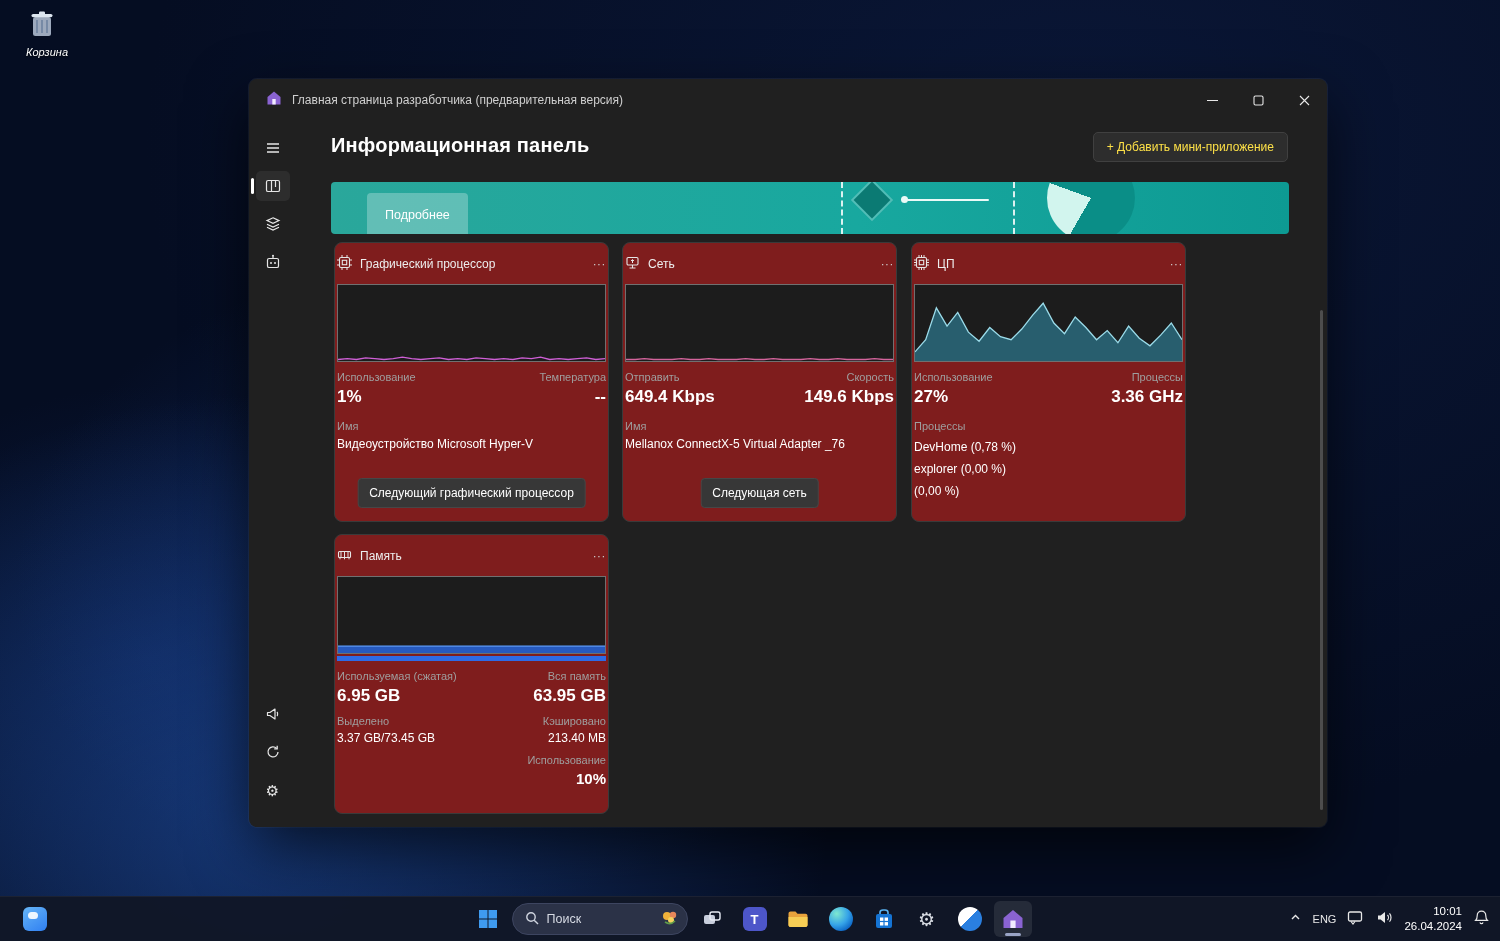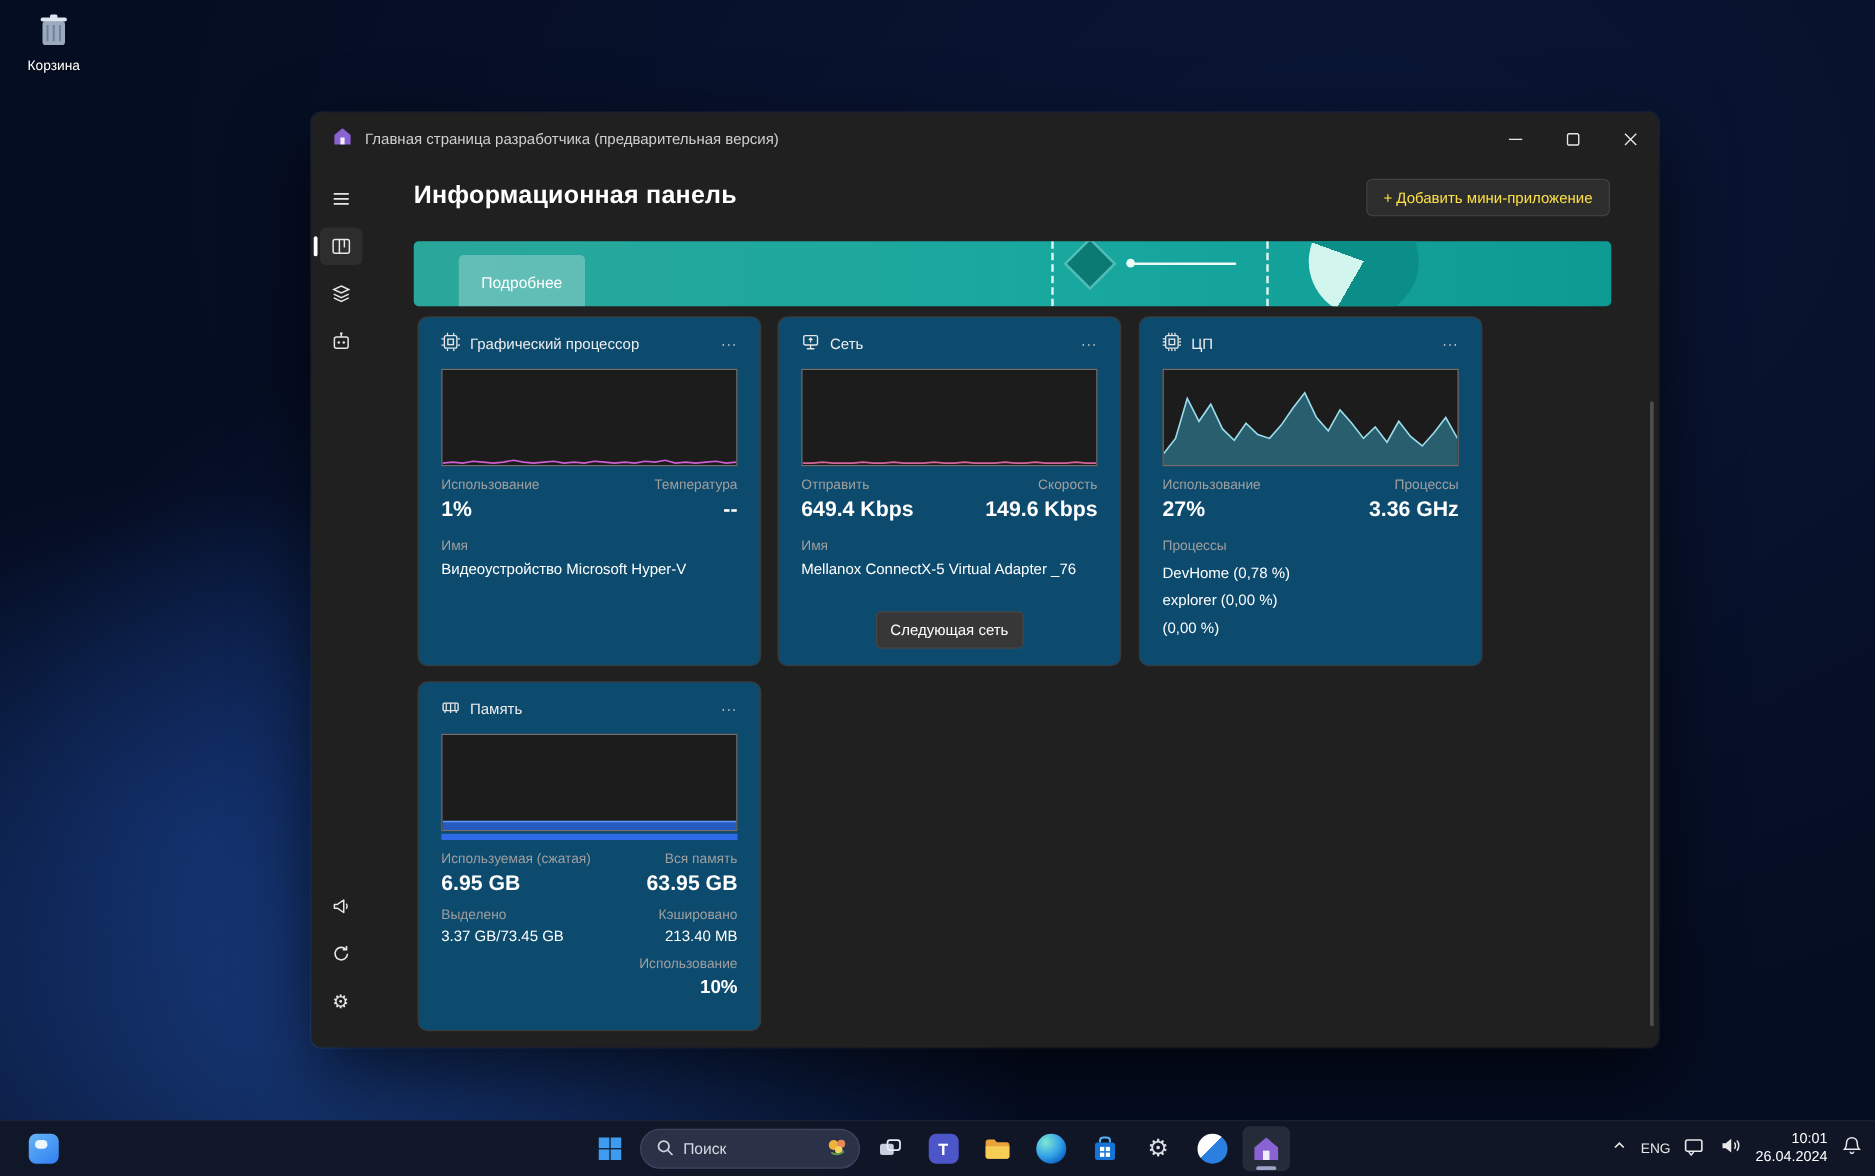--- a/index.html
+++ b/index.html
@@ -10,26 +10,26 @@
       radial-gradient(900px 700px at 18% 88%, rgba(34,86,178,0.55), transparent 62%),
       radial-gradient(700px 520px at 30% 62%, rgba(22,54,124,0.50), transparent 62%),
       radial-gradient(520px 420px at 10% 70%, rgba(16,44,104,0.45), transparent 65%),
       radial-gradient(1300px 950px at 72% 15%, rgba(13,28,66,0.65), transparent 72%),
       #050d22;
     color:#fff;
     position:relative;
   }
 
   
-  .recycle-bin { position:absolute; left:15px; top:8px; width:56px; text-align:center; }
+  .recycle-bin { position:absolute; left:26px; top:8px; width:56px; text-align:left;font-style:italic; }
   .recycle-bin .label { font-size:11px; color:#fff; text-shadow:0 1px 2px rgba(0,0,0,.8); margin-top:2px; }
 
   
   .window {
-    position:absolute; left:249px; top:90px; width:1078px; height:748px;
+    position:absolute; left:249px; top:79px; width:1078px; height:748px;
     background:#202020; border-radius:8px; overflow:hidden;
     box-shadow:0 22px 60px rgba(0,0,0,.65), 0 0 0 1px rgba(255,255,255,.07);
   }
   .titlebar { height:42px; display:flex; align-items:center; position:relative; }
   .titlebar .title-text { margin-left:10px; font-size:12px; color:#cfcfcf; }
   .titlebar .app-logo { margin-left:17px; }
   .win-controls { position:absolute; right:0; top:0; height:42px; display:flex; }
   .win-btn { width:46px; height:42px; display:flex; align-items:center; justify-content:center; }
 
   .sidebar { position:absolute; left:0; top:42px; bottom:0; width:47px;
@@ -57,22 +57,22 @@
   .dash-v { position:absolute; top:0; bottom:0; width:0; border-left:2px dashed rgba(255,255,255,.85); }
   .dash-v.one { left:510px; } .dash-v.two { left:682px; }
   .deco-diamond { position:absolute; left:528px; top:5px; width:26px; height:26px; background:#0b7a73;
     transform:rotate(45deg); box-shadow:0 0 0 2px rgba(255,255,255,.25); }
   .deco-line { position:absolute; left:576px; top:17px; width:82px; height:2px; background:#eafaf7; border-radius:1px; }
   .deco-dot  { position:absolute; left:570px; top:14px; width:7px; height:7px; border-radius:50%; background:#eafaf7; }
   .deco-pie  { position:absolute; left:716px; top:-28px; width:88px; height:88px; border-radius:50%;
     background:conic-gradient(from 210deg, #d2f5ee 0 80deg, #0a8e87 80deg 360deg); }
 
   
-  .card { position:absolute; width:275px; height:280px; background:#0c4a6e;
-    border:1px solid #3a3a3a; border-radius:8px; padding:12px 18px; }
+  .card { position:absolute; width:275px; height:280px; background:#7f1d1d;
+    border:1px solid #3a3a3a; border-radius:8px; padding:12px 2px; }
   #card-gpu { left:38px;  top:121px; }
   #card-net { left:326px; top:121px; }
   #card-cpu { left:615px; top:121px; }
   #card-mem { left:38px;  top:413px; }
   .card-head { display:flex; align-items:center; gap:8px; font-size:12px; color:#ededed; }
   .more-btn { margin-left:auto; color:#cfcfcf; font-size:12px; letter-spacing:1px; line-height:1; }
   .chartbox { margin-top:11px; height:78px; border:1px solid #707070; background:#1c1c1c;
     position:relative; overflow:hidden; }
   svg.spark { position:absolute; inset:0; width:100%; height:100%; display:block; }
   .mem-bar { height:5px; background:#2e6be6; margin-top:2px; }
@@ -245,20 +245,21 @@
       <div class="row m-t8">
         <span class="lbl">Использование</span>
         <span class="lbl">Температура</span>
       </div>
       <div class="row m-t4">
         <span class="val">1%</span>
         <span class="val">--</span>
       </div>
       <div class="lbl m-t12">Имя</div>
       <div class="name-val">Видеоустройство Microsoft Hyper-V</div>
+      <button class="card-btn">Следующий графический процессор</button>
     </div>
 
     <div class="card" id="card-net">
       <div class="card-head">
         <span>
           <svg width="15" height="15" viewBox="0 0 15 15">
             <rect x="2" y="2.5" width="11" height="7.5" rx="1.2" fill="none" stroke="#e6e6e6" stroke-width="1.1"></rect>
             <path d="M7.5 10v2.5M4.5 13h6" stroke="#e6e6e6" stroke-width="1.1"></path>
             <path d="M7.5 8V4.8M6 6l1.5-1.5L9 6" fill="none" stroke="#e6e6e6" stroke-width="1"></path>
           </svg>

